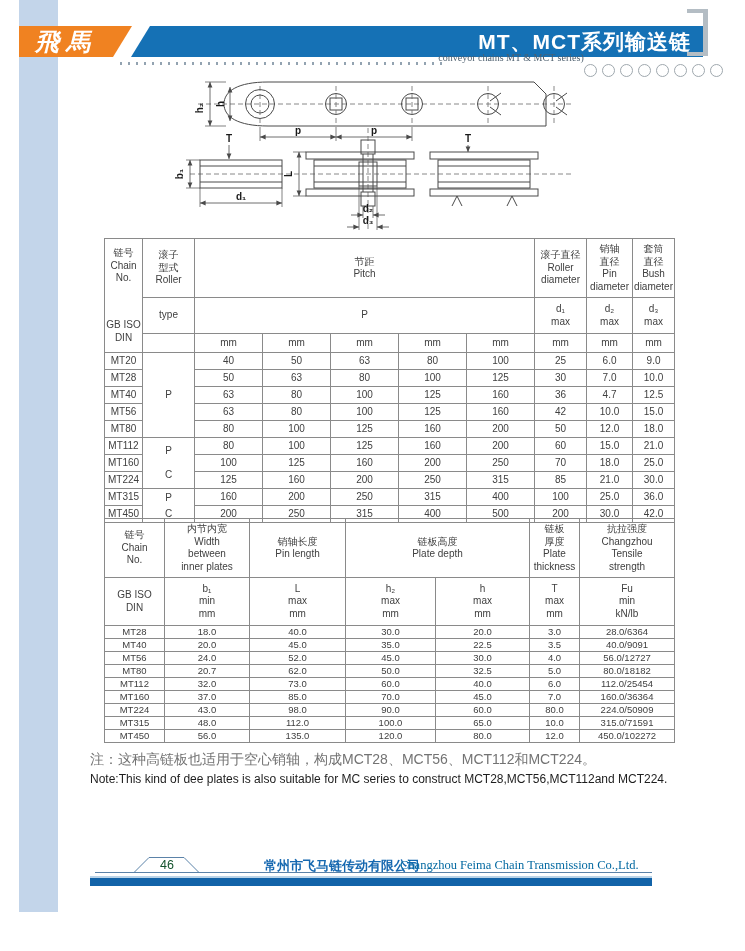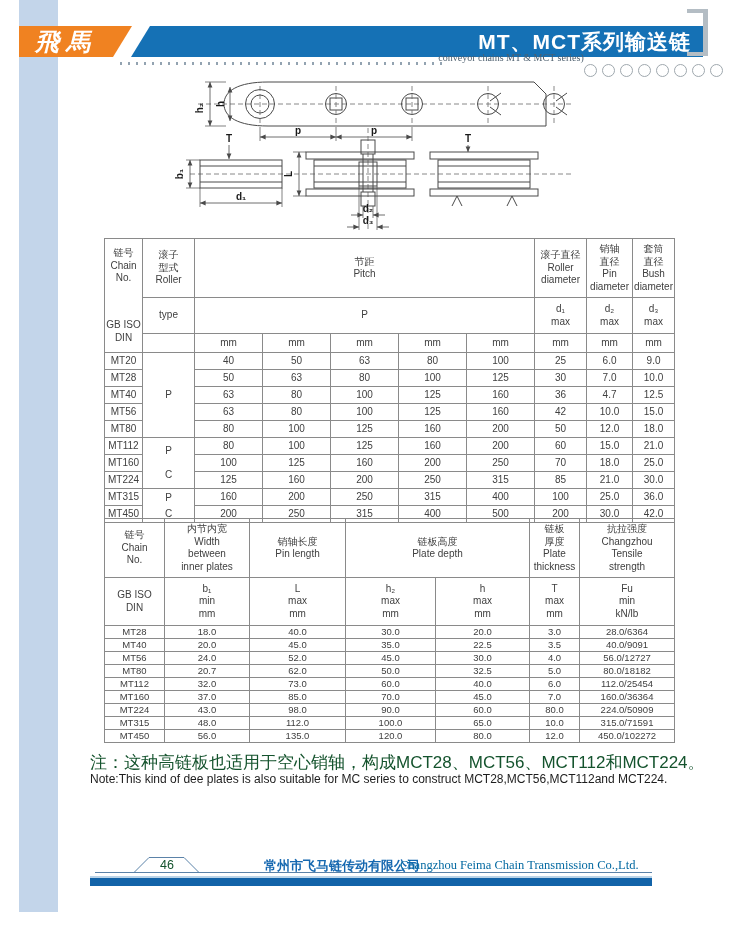--- a/index.html
+++ b/index.html
@@ -38,21 +38,21 @@
       padding:0;white-space:pre-line;font-size:10px;line-height:1.25;overflow:hidden;}
   #table1{top:238px;}
   #table2{top:518px;}
   td.hd{font-size:10px;}
   .vsplit{display:flex;flex-direction:column;justify-content:space-between;height:100%;
       box-sizing:border-box;padding:4px 0;}
   .vspread{display:flex;flex-direction:column;justify-content:space-around;box-sizing:border-box;}
   #table1 tr.data td{height:16px;line-height:16px;}
   #table2 tr.data td{height:12px;line-height:12px;font-size:9.5px;}
   
-  .note-cn{position:absolute;left:90px;top:751px;font-size:17px;color:#14532d;}
+  .note-cn{position:absolute;left:90px;top:751px;font-size:14px;color:#737373;}
   .note-en{position:absolute;left:90px;top:772px;font-size:12px;color:#1d1d1d;}
   
   .foot-thinline{position:absolute;left:95px;top:872px;width:557px;height:1px;background:#5b82a8;}
   .foot-trap{position:absolute;left:134px;top:857px;}
   .foot-pagenum{position:absolute;left:134px;top:858px;width:66px;text-align:center;
       font-size:12.5px;color:#14532d;}
   .foot-lightline{position:absolute;left:90px;top:876px;width:562px;height:2px;background:#b9d3e8;}
   .foot-bar{position:absolute;left:90px;top:878px;width:562px;height:8px;background:#1263a8;}
   .company-cn{position:absolute;left:264px;top:857px;font-size:13px;font-weight:bold;color:#1668b0;}
   .company-en{position:absolute;left:400px;top:858px;font-family:"Liberation Serif",serif;

